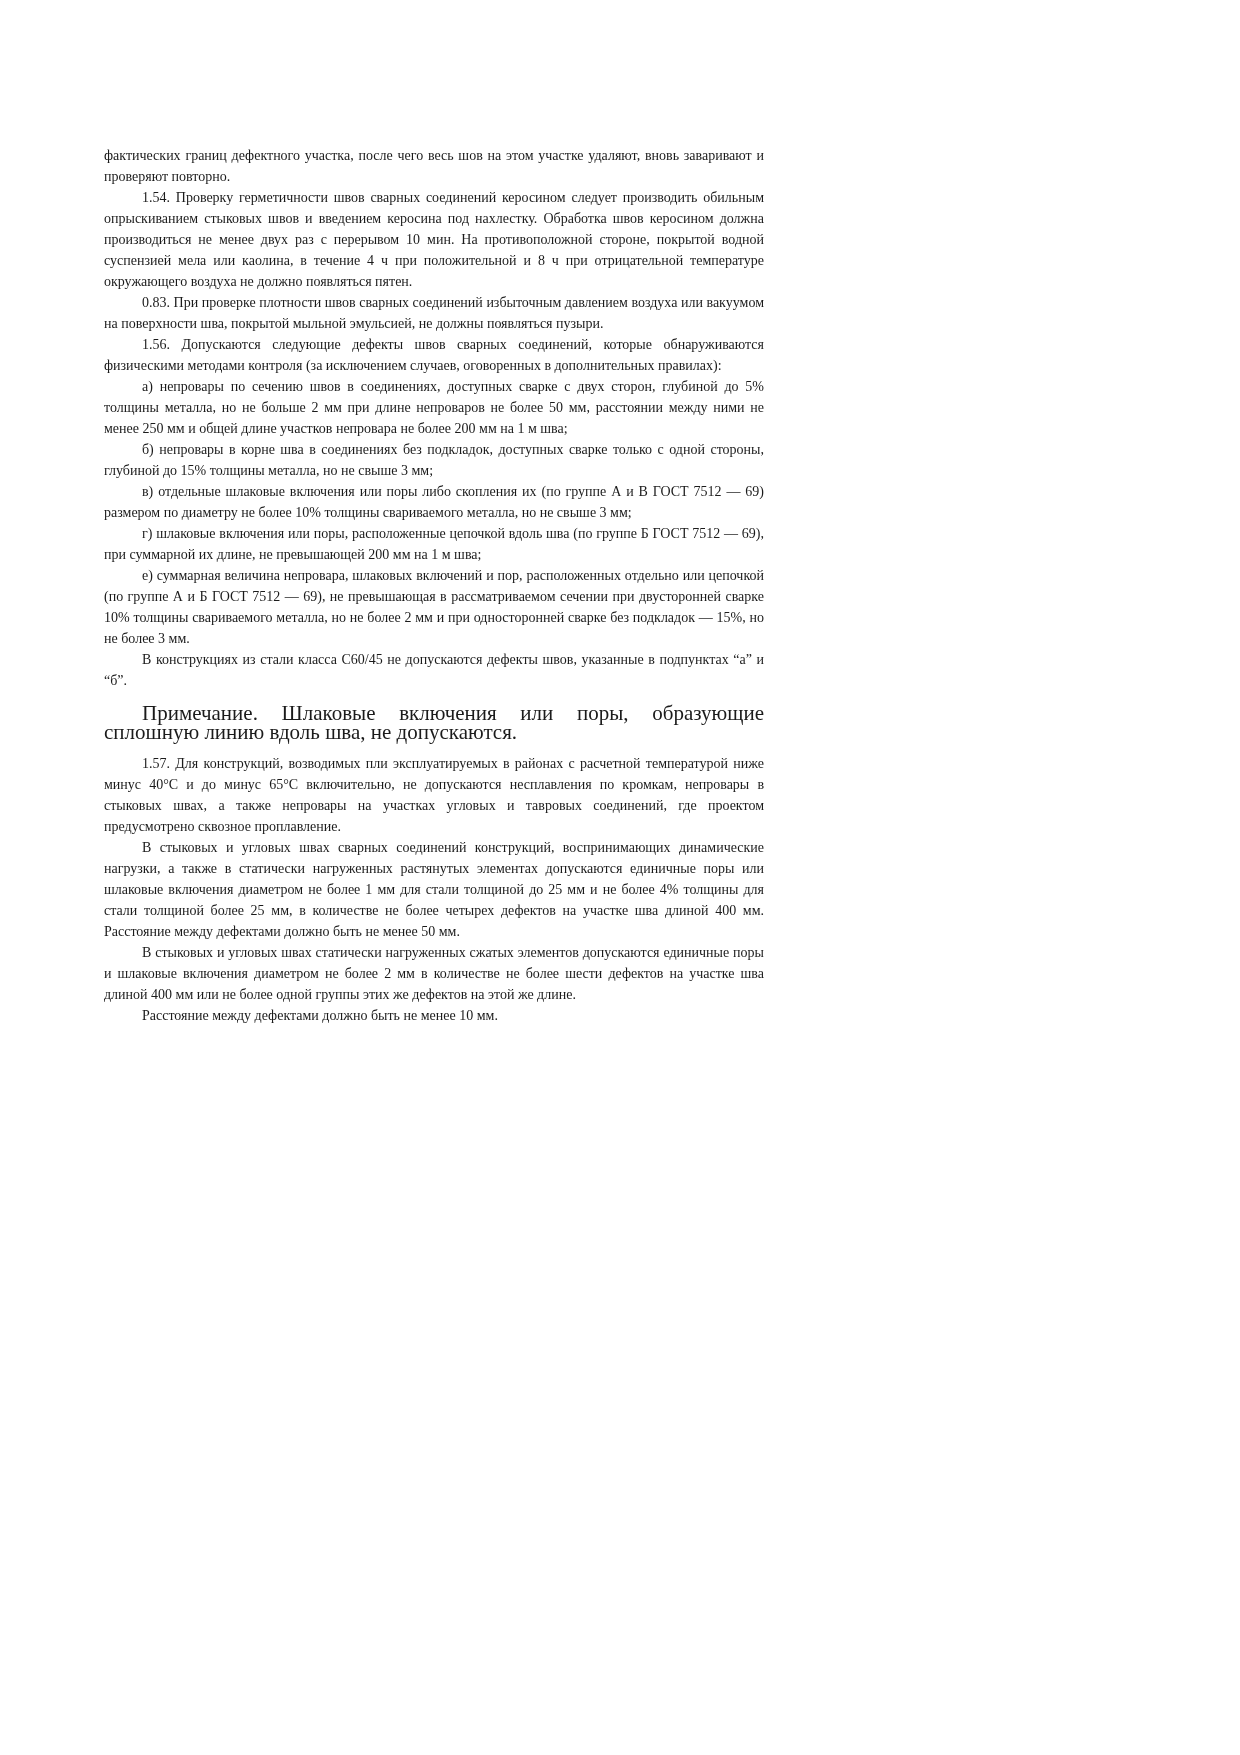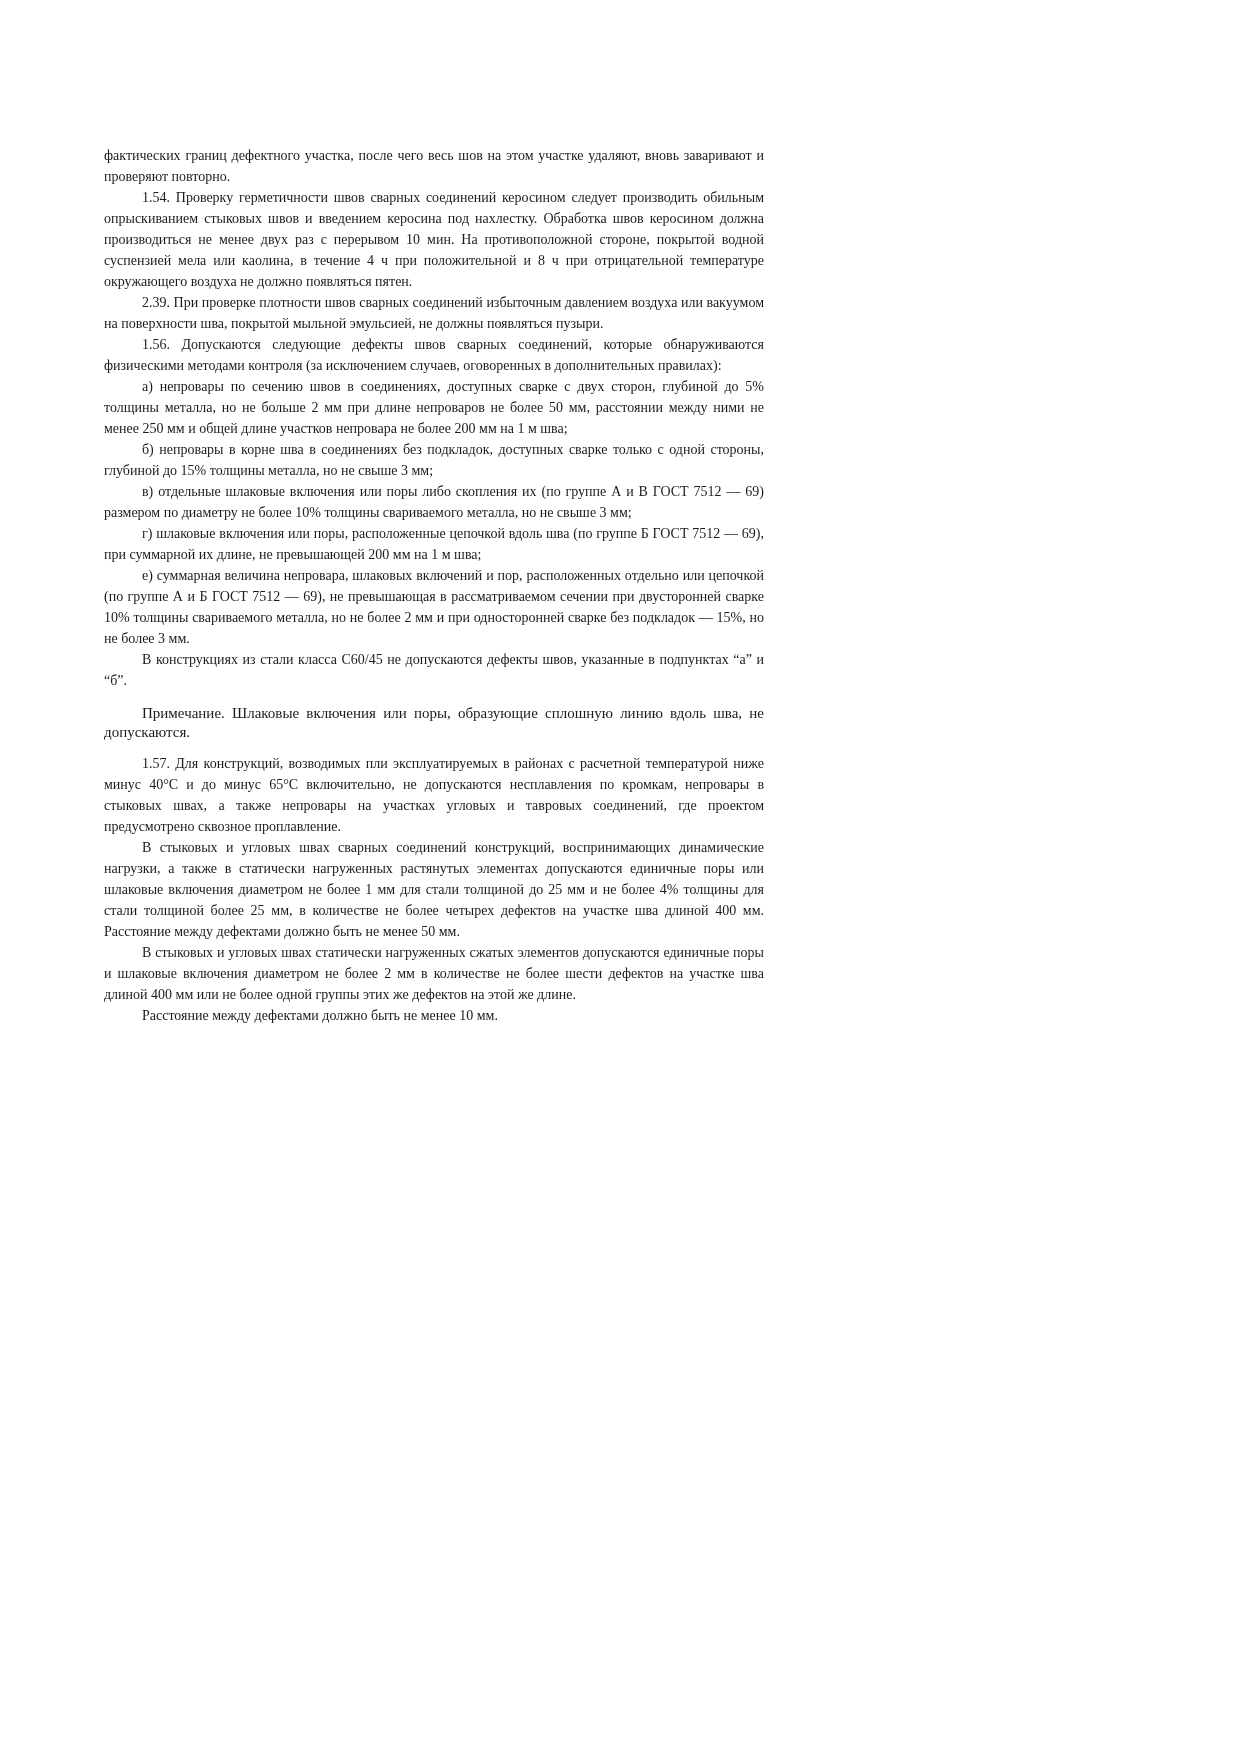--- a/index.html
+++ b/index.html
@@ -25,21 +25,21 @@
     margin: 0;
     font-size: 14px;
     line-height: 21px;
     text-align: justify;
     hyphens: none;
   }
   .text-column p.indent {
     text-indent: 38px;
   }
   .text-column p.note {
-    font-size: 15px;
+    font-size: 21px;
     line-height: 19px;
     margin-top: 13px;
     margin-bottom: 11px;
   }
   .lead {
     font-weight: normal;
   }
   sup {
     font-size: 0.62em;
     line-height: 0;
@@ -49,21 +49,21 @@
 </head>
 <body>
 
 <div class="page">
   <div class="text-column">
 
     <p class="body">фактических границ дефектного участка, после чего весь шов на этом участке удаляют, вновь заваривают и проверяют повторно.</p>
 
     <p class="body indent"><b class="lead">1.54.</b><span> Проверку герметичности швов сварных соединений керосином следует производить обильным опрыскиванием стыковых швов и введением керосина под нахлестку. Обработка швов керосином должна производиться не менее двух раз с перерывом 10 мин. На противоположной стороне, покрытой водной суспензией мела или каолина, в течение 4 ч при положительной и 8 ч при отрицательной температуре окружающего воздуха не должно появляться пятен.</span></p>
 
-    <p class="body indent"><b class="lead">2.39.</b><span> При проверке плотности швов сварных соединений избыточным давлением воздуха или вакуумом на поверхности шва, покрытой мыльной эмульсией, не должны появляться пузыри.</span></p>
+    <p class="body indent"><b class="lead">0.83.</b><span> При проверке плотности швов сварных соединений избыточным давлением воздуха или вакуумом на поверхности шва, покрытой мыльной эмульсией, не должны появляться пузыри.</span></p>
 
     <p class="body indent"><b class="lead">1.56.</b><span> Допускаются следующие дефекты швов сварных соединений, которые обнаруживаются физическими методами контроля (за исключением случаев, оговоренных в дополнительных правилах):</span></p>
 
     <p class="body indent">а) непровары по сечению швов в соединениях, доступных сварке с двух сторон, глубиной до 5% толщины металла, но не больше 2 мм при длине непроваров не более 50 мм, расстоянии между ними не менее 250 мм и общей длине участков непровара не более 200 мм на 1 м шва;</p>
 
     <p class="body indent">б) непровары в корне шва в соединениях без подкладок, доступных сварке только с одной стороны, глубиной до 15% толщины металла, но не свыше 3 мм;</p>
 
     <p class="body indent">в) отдельные шлаковые включения или поры либо скопления их (по группе А и В ГОСТ 7512 — 69) размером по диаметру не более 10% толщины свариваемого металла, но не свыше 3 мм;</p>
 
     <p class="body indent">г) шлаковые включения или поры, расположенные цепочкой вдоль шва (по группе Б ГОСТ 7512 — 69), при суммарной их длине, не превышающей 200 мм на 1 м шва;</p>

